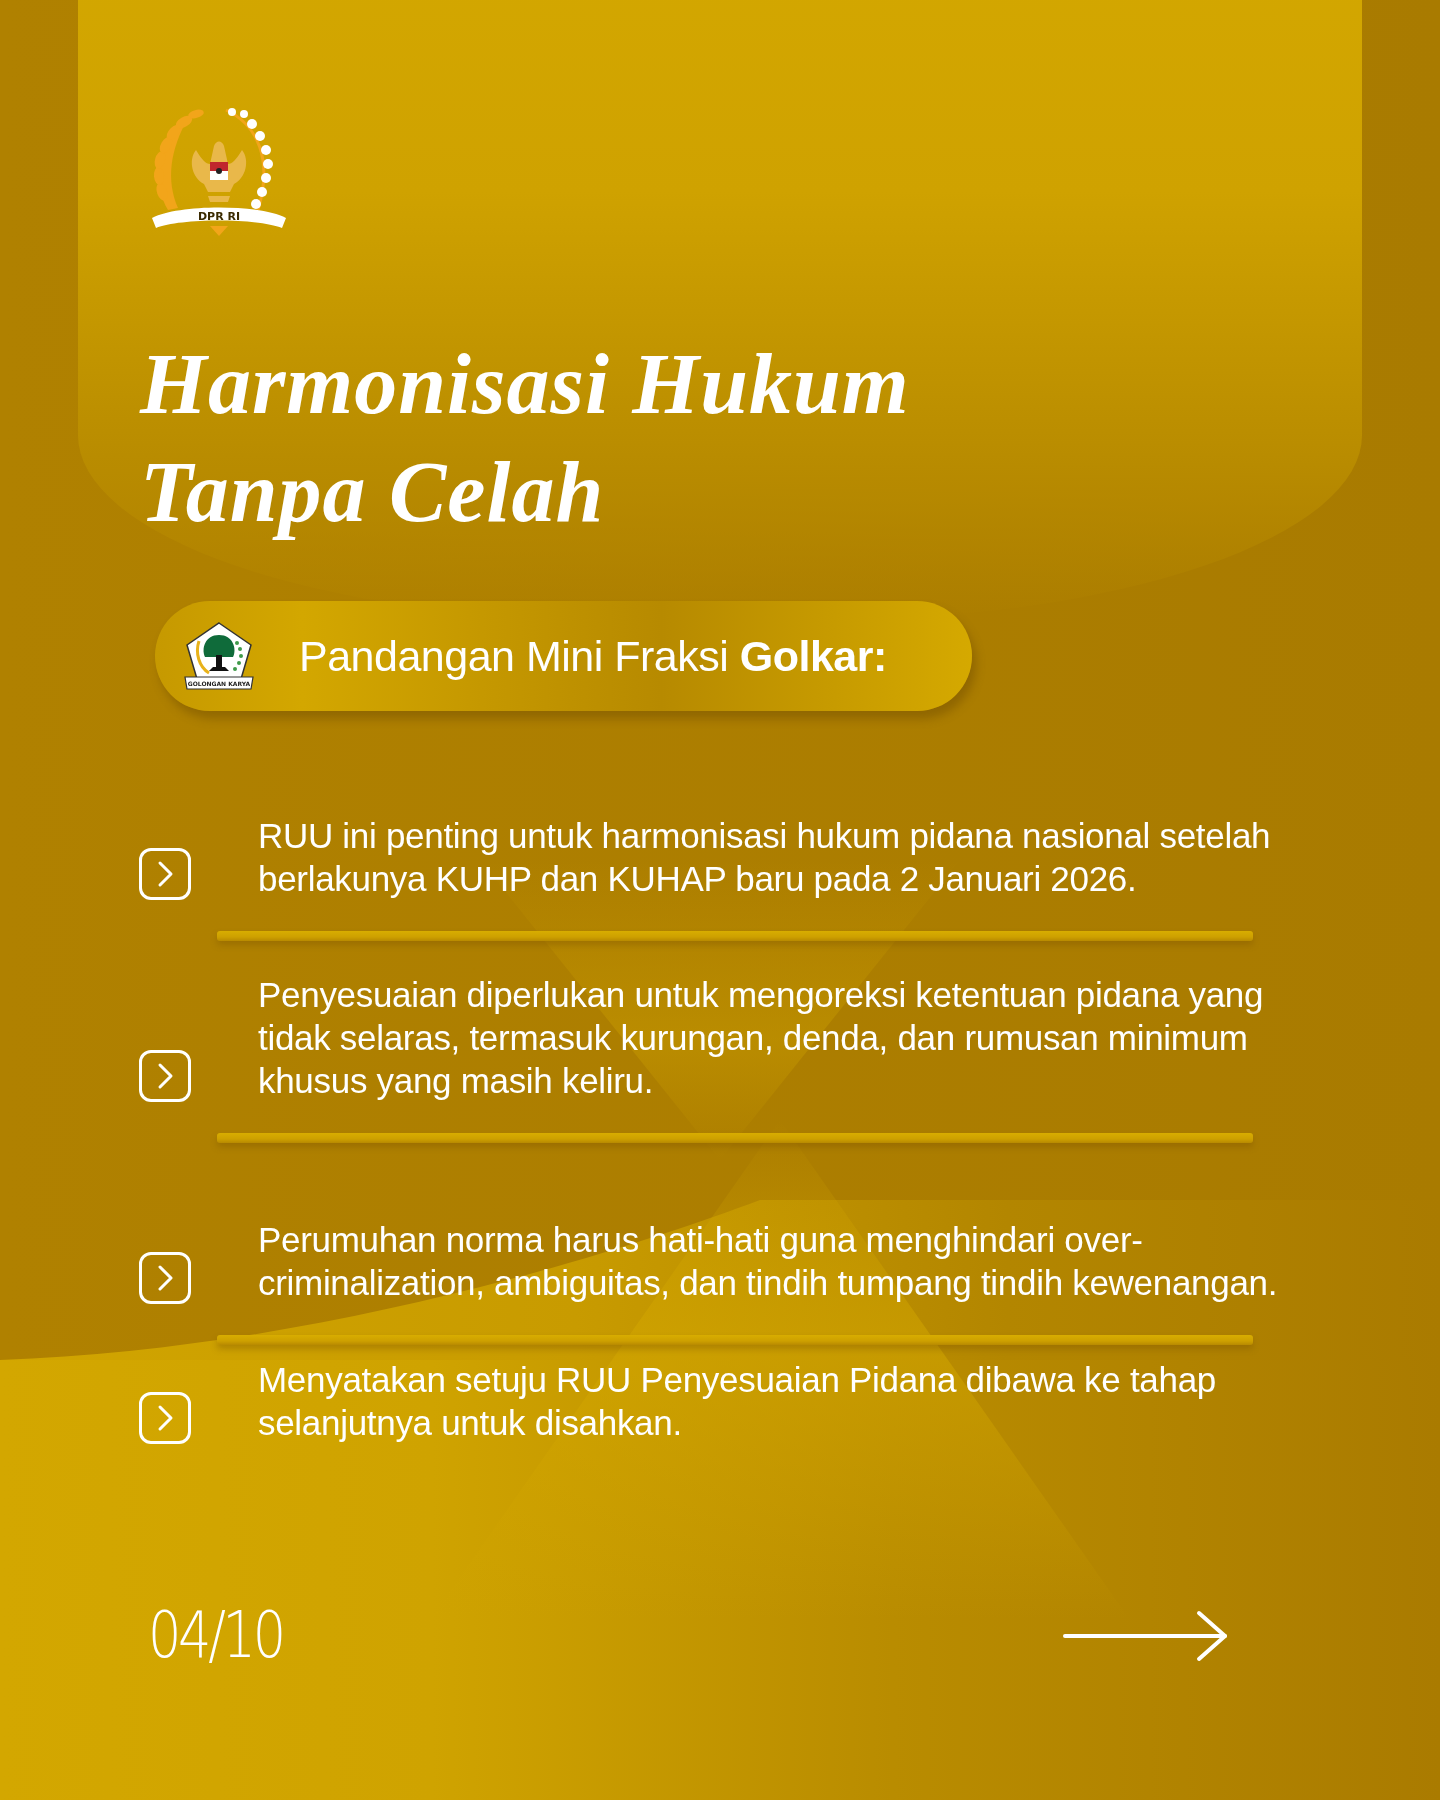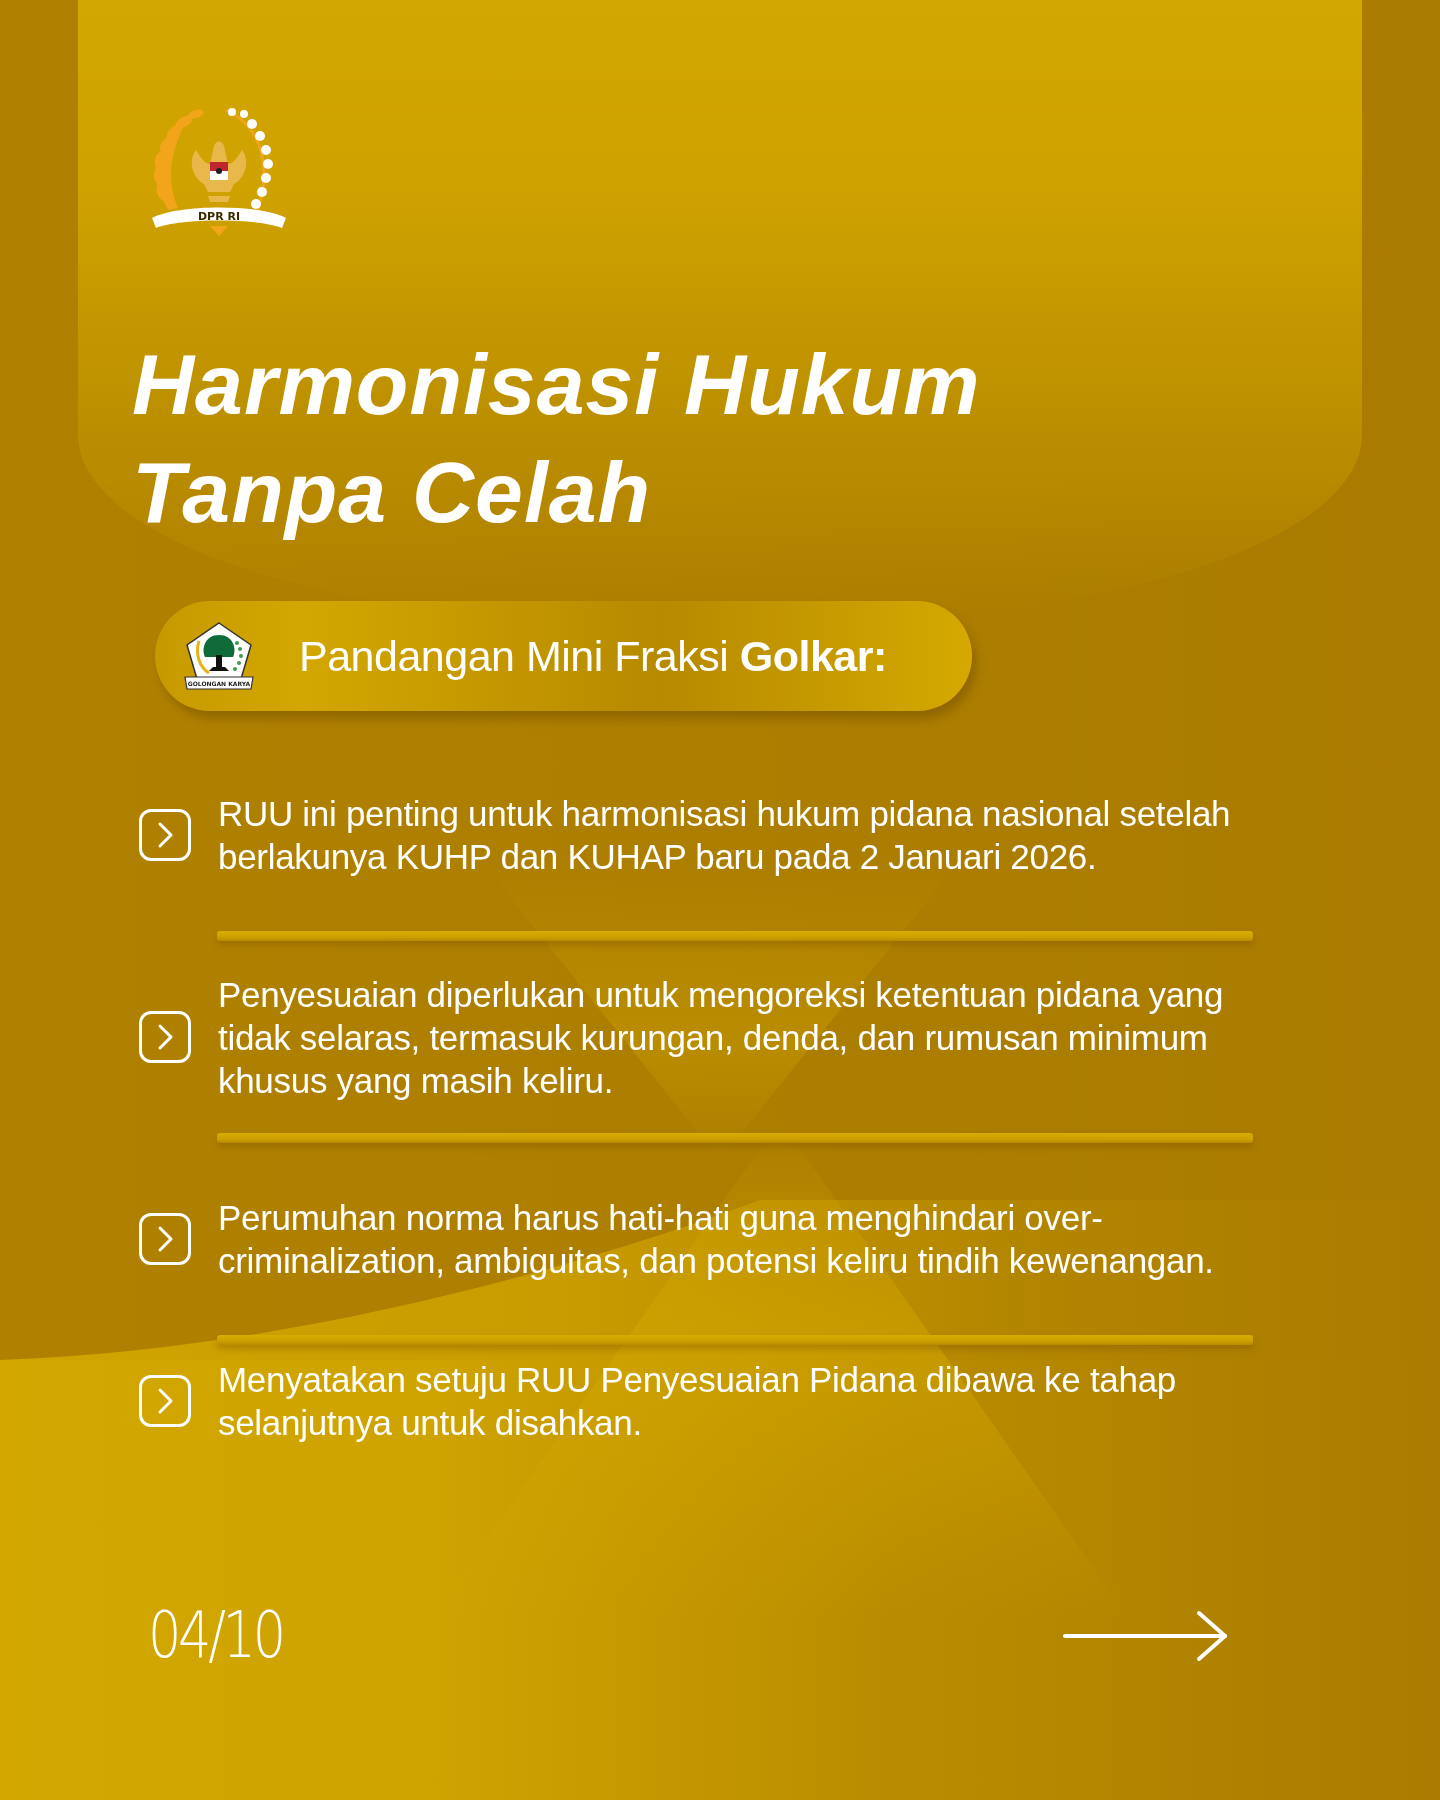--- a/index.html
+++ b/index.html
@@ -39,22 +39,22 @@
       position: absolute; left: 0; top: 1200px; width: 1440px; height: 170px;
       background: linear-gradient(90deg, #d1a500 0%, #c89b00 40%, #b38600 70%, #aa7b00 100%);
       clip-path: path('M0 160 C 300 150 600 60 760 0 L 1440 0 L1440 170 L0 170 Z');
     }
 
     
     .dpr-logo {
       position: absolute; left: 148px; top: 100px; width: 142px; height: 140px;
     }
     .title {
-      position: absolute; left: 132px; top: 330px;
-      font-family: Liberation Sans, sans-serif;
+      position: absolute; left: 140px; top: 330px;
+      font-family: Liberation Serif, serif;
       font-style: italic;
       font-size: 86px; line-height: 108px;
       color: #ffffff;
       letter-spacing: 1px;
     }
     .title span { display: block; }
 
     .pill {
       position: absolute; left: 155px; top: 601px; width: 817px; height: 110px;
       border-radius: 55px;
@@ -63,21 +63,21 @@
       display: flex; align-items: center; gap: 24px;
     }
     .golkar-logo { margin-left: 28px; width: 72px; height: 70px; flex: 0 0 auto; }
     .pill-text {
       margin-left: 20px;
       font-size: 43px; color: #ffffff; font-weight: 400; letter-spacing: -0.5px;
     }
     .pill-text b { font-weight: 700; }
 
     .items { position: absolute; left: 139px; top: 770px; width: 1114px; }
-    .item { position: relative; display: flex; align-items: center; }
+    .item { position: relative; display: flex; align-items: flex-end; gap: 40px; }
     .item-icon {
       width: 52px; height: 52px; border: 3px solid #fff; border-radius: 12px;
       flex: 0 0 auto; display: flex; align-items: center; justify-content: center;
     }
     .item-text {
       margin-left: 27px;
       font-size: 35px; line-height: 43px; color: #fff; letter-spacing: -0.3px;
       width: 1040px;
     }
     .divider {
@@ -192,21 +192,21 @@
     <div class="item-text">Penyesuaian diperlukan untuk mengoreksi ketentuan pidana yang tidak selaras, termasuk kurungan, denda, dan rumusan minimum khusus yang masih keliru.</div>
   </div>
   <div class="divider" style="top:363px;"></div>
 
   <div class="item" style="position:absolute; top:404px; height:130px;">
     <div class="item-icon">
       <svg width="22" height="30" viewBox="0 0 22 30">
           <path d="M6 4 L 17 15 L 6 26" stroke="#fff" stroke-width="3" fill="none" stroke-linecap="round" stroke-linejoin="round"></path>
         </svg>
     </div>
-    <div class="item-text">Perumuhan norma harus hati-hati guna menghindari over-criminalization, ambiguitas, dan potensi keliru tindih kewenangan.</div>
+    <div class="item-text">Perumuhan norma harus hati-hati guna menghindari over-criminalization, ambiguitas, dan tindih tumpang tindih kewenangan.</div>
   </div>
   <div class="divider" style="top:565px;"></div>
 
   <div class="item" style="position:absolute; top:588px; height:86px;">
     <div class="item-icon">
       <svg width="22" height="30" viewBox="0 0 22 30">
           <path d="M6 4 L 17 15 L 6 26" stroke="#fff" stroke-width="3" fill="none" stroke-linecap="round" stroke-linejoin="round"></path>
         </svg>
     </div>
     <div class="item-text">Menyatakan setuju RUU Penyesuaian Pidana dibawa ke tahap selanjutnya untuk disahkan.</div>

